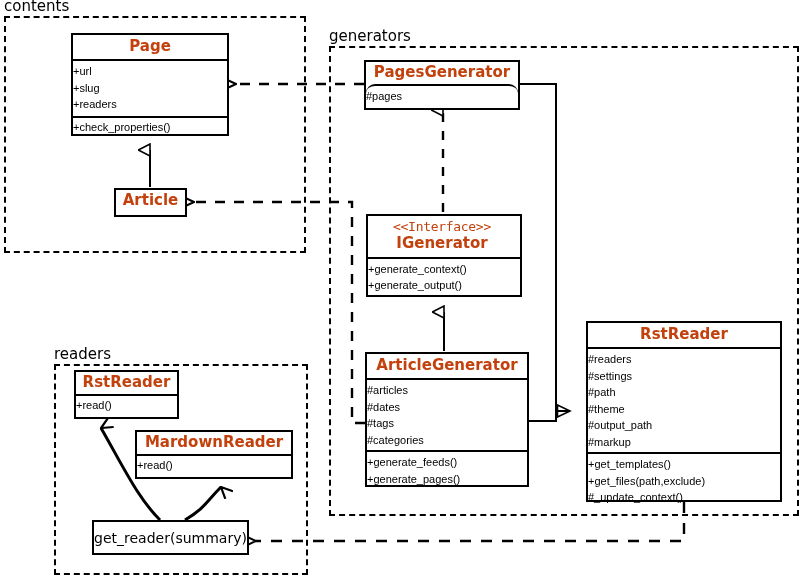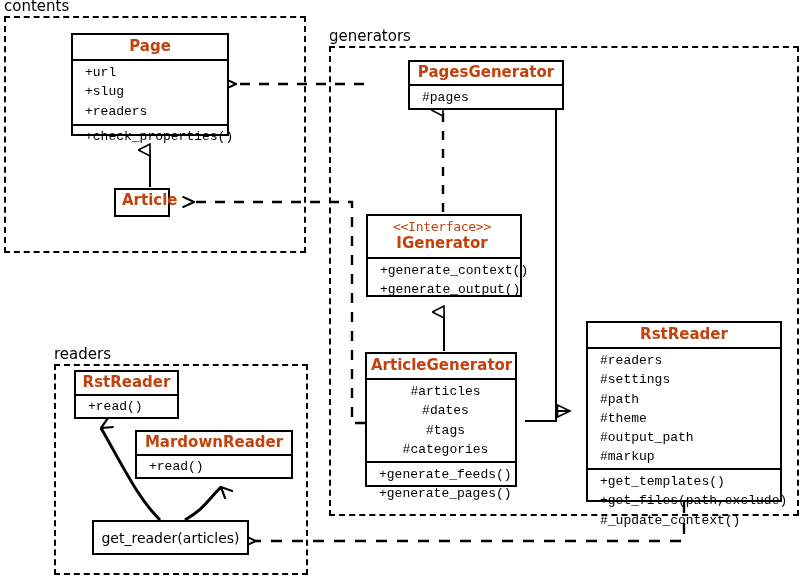--- a/index.html
+++ b/index.html
@@ -27,22 +27,22 @@
      text-align:center;font-weight:bold;font-size:15px;
      font-family:"DejaVu Sans", sans-serif;
      padding:3px 6px 4px 6px;line-height:1.15;color:#c2410c;
   }
   .uml .stereo{
      display:block;text-align:center;font-weight:normal;font-size:13px;
      font-family:"DejaVu Sans Mono", monospace;letter-spacing:-0.3px;
      line-height:1.25;
   }
   .uml .member{
-     font-family:Liberation Mono, monospace;font-size:13px;color:#000;
-     padding:1px 3px 1px 12px;line-height:1.32;white-space:nowrap;
+     font-family:Liberation Sans, sans-serif;font-size:11px;color:#000;
+     padding:1px 3px 1px 0;line-height:1.32;white-space:nowrap;
   }
   .uml .memblock{padding:2px 0 3px 0;}
   .plainbox{position:absolute;background:#fff;border:2px solid #000;
      box-sizing:border-box;z-index:5;display:flex;align-items:center;
      justify-content:center;font-size:14px;font-family:"DejaVu Sans", sans-serif;}
 </style>
 </head>
 <body>
 
 <div id="canvas">
@@ -69,53 +69,53 @@
     <div class="sec memblock">
       <div class="member">+url</div>
       <div class="member">+slug</div>
       <div class="member">+readers</div>
     </div>
     <div class="sec memblock" style="padding:1px 0 2px 0;">
       <div class="member">+check_properties()</div>
     </div>
   </div>
 
-  <div class="uml" style="left:114px;top:188px;width:56px;height:29px;">
+  <div class="uml" style="left:114px;top:188px;width:73px;height:29px;">
     <div class="sec">
       <div class="title" style="padding:2px 6px 3px 6px;">Article</div>
     </div>
   </div>
 
-  <div class="uml" style="left:364px;top:60px;width:156px;height:50px;margin-left:44px;">
+  <div class="uml" style="left:364px;top:60px;width:156px;height:50px;">
     <div class="sec">
       <div class="title" style="padding:2px 6px 3px 6px;">PagesGenerator</div>
     </div>
-    <div class="sec memblock" style="padding:2px 0 2px 0;">
+    <div class="sec memblock" style="padding:2px 0 2px 0;border-radius:9px;">
       <div class="member">#pages</div>
     </div>
   </div>
 
   <div class="uml" style="left:366px;top:214px;width:156px;height:83px;">
     <div class="sec">
       <div class="title" style="padding:3px 10px 4px 6px;">
         <span class="stereo">&lt;&lt;Interface&gt;&gt;</span>
         <span>IGenerator</span>
       </div>
     </div>
     <div class="sec memblock" style="padding:2px 0 2px 0;">
       <div class="member">+generate_context()</div>
       <div class="member">+generate_output()</div>
     </div>
   </div>
 
-  <div class="uml" style="left:365px;top:352px;width:152px;height:135px;">
+  <div class="uml" style="left:365px;top:352px;width:164px;height:135px;">
     <div class="sec">
       <div class="title" style="padding:3px 4px 4px 4px;">ArticleGenerator</div>
     </div>
-    <div class="sec memblock" style="padding:2px 0 2px 0;text-align:center;">
+    <div class="sec memblock" style="padding:2px 0 2px 0;">
       <div class="member">#articles</div>
       <div class="member">#dates</div>
       <div class="member">#tags</div>
       <div class="member">#categories</div>
     </div>
     <div class="sec memblock" style="padding:2px 0 2px 0;">
       <div class="member">+generate_feeds()</div>
       <div class="member">+generate_pages()</div>
     </div>
   </div>
@@ -151,21 +151,21 @@
   <div class="uml" style="left:135px;top:430px;width:158px;height:49px;">
     <div class="sec">
       <div class="title" style="padding:2px 6px 3px 6px;">MardownReader</div>
     </div>
     <div class="sec memblock" style="padding:1px 0 2px 0;">
       <div class="member">+read()</div>
     </div>
   </div>
 
   <div class="plainbox" style="left:92px;top:520px;width:157px;height:35px;">
-    <span>get_reader(articles)</span>
+    <span>get_reader(summary)</span>
   </div>
 
   <svg id="wires" viewBox="0 0 803 579" xmlns="http://www.w3.org/2000/svg">
     <defs>
       <marker id="hollowtri-up" markerWidth="14" markerHeight="14" refX="7" refY="12.5" orient="auto" markerUnits="userSpaceOnUse">
         <path d="M7,0.8 L13,12.5 L1,12.5 Z" fill="#ffffff" stroke="#000" stroke-width="1.6"></path>
       </marker>
       <marker id="hollowtri-right" markerWidth="16" markerHeight="14" refX="14" refY="7" orient="auto" markerUnits="userSpaceOnUse">
         <path d="M14,7 L1.5,13 L1.5,1 Z" fill="#ffffff" stroke="#000" stroke-width="1.6"></path>
       </marker>

